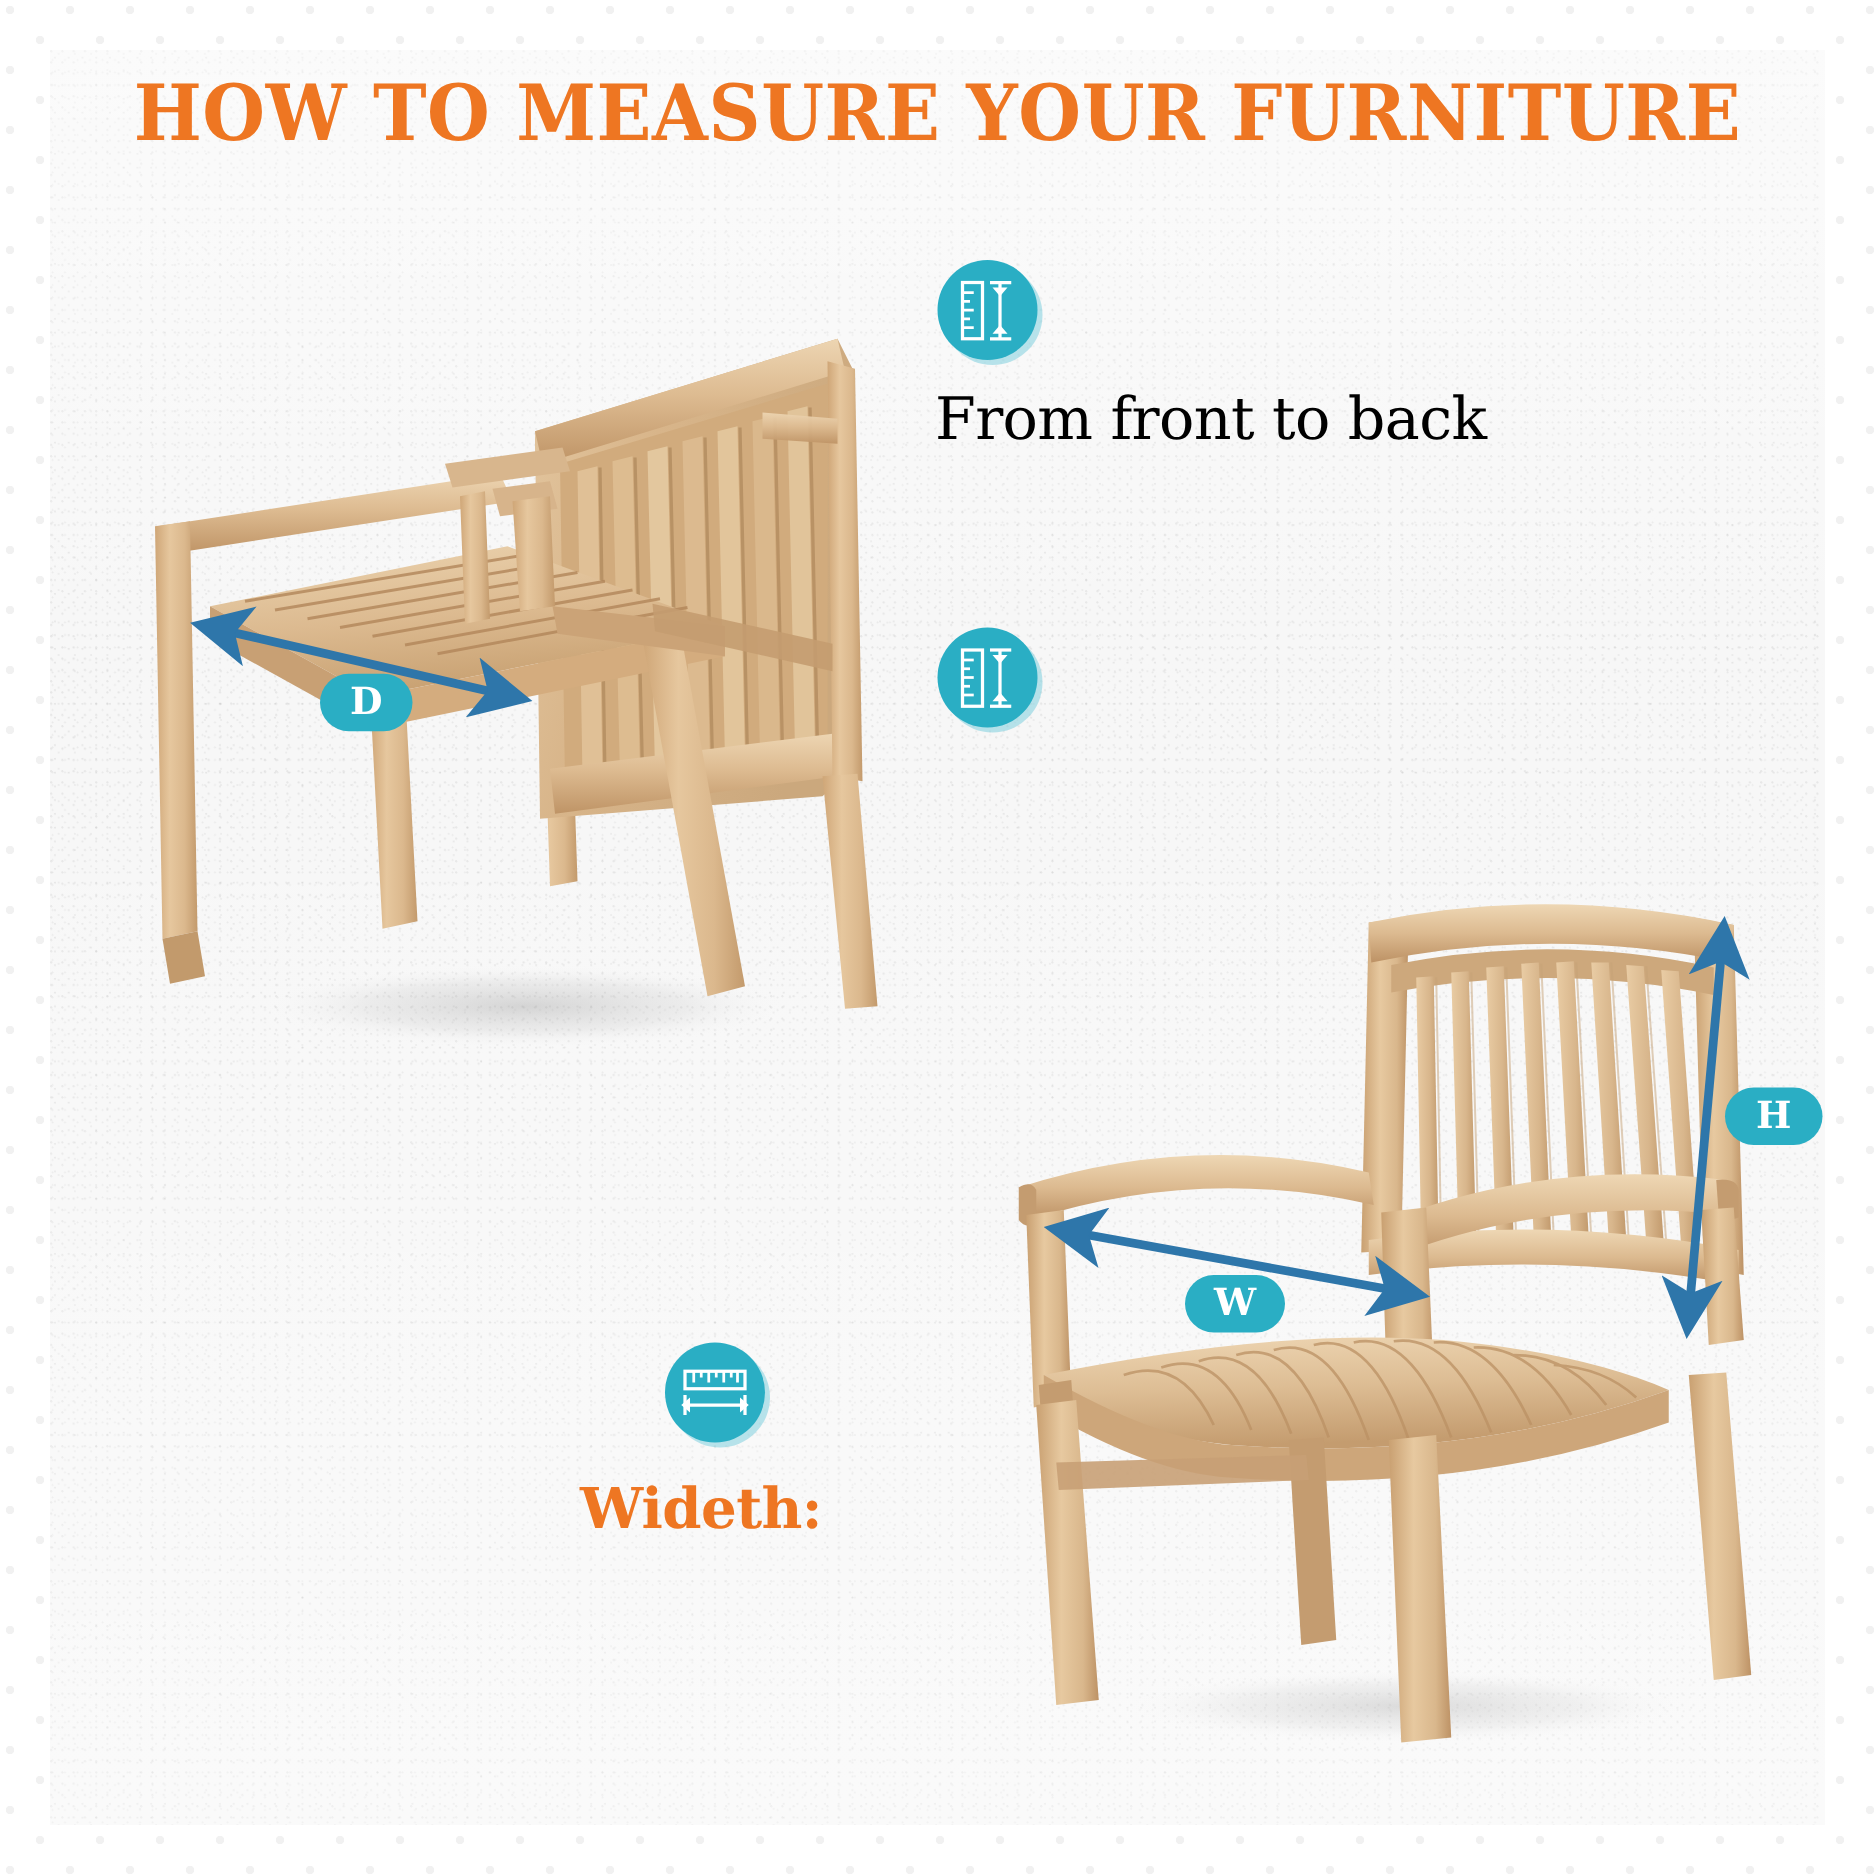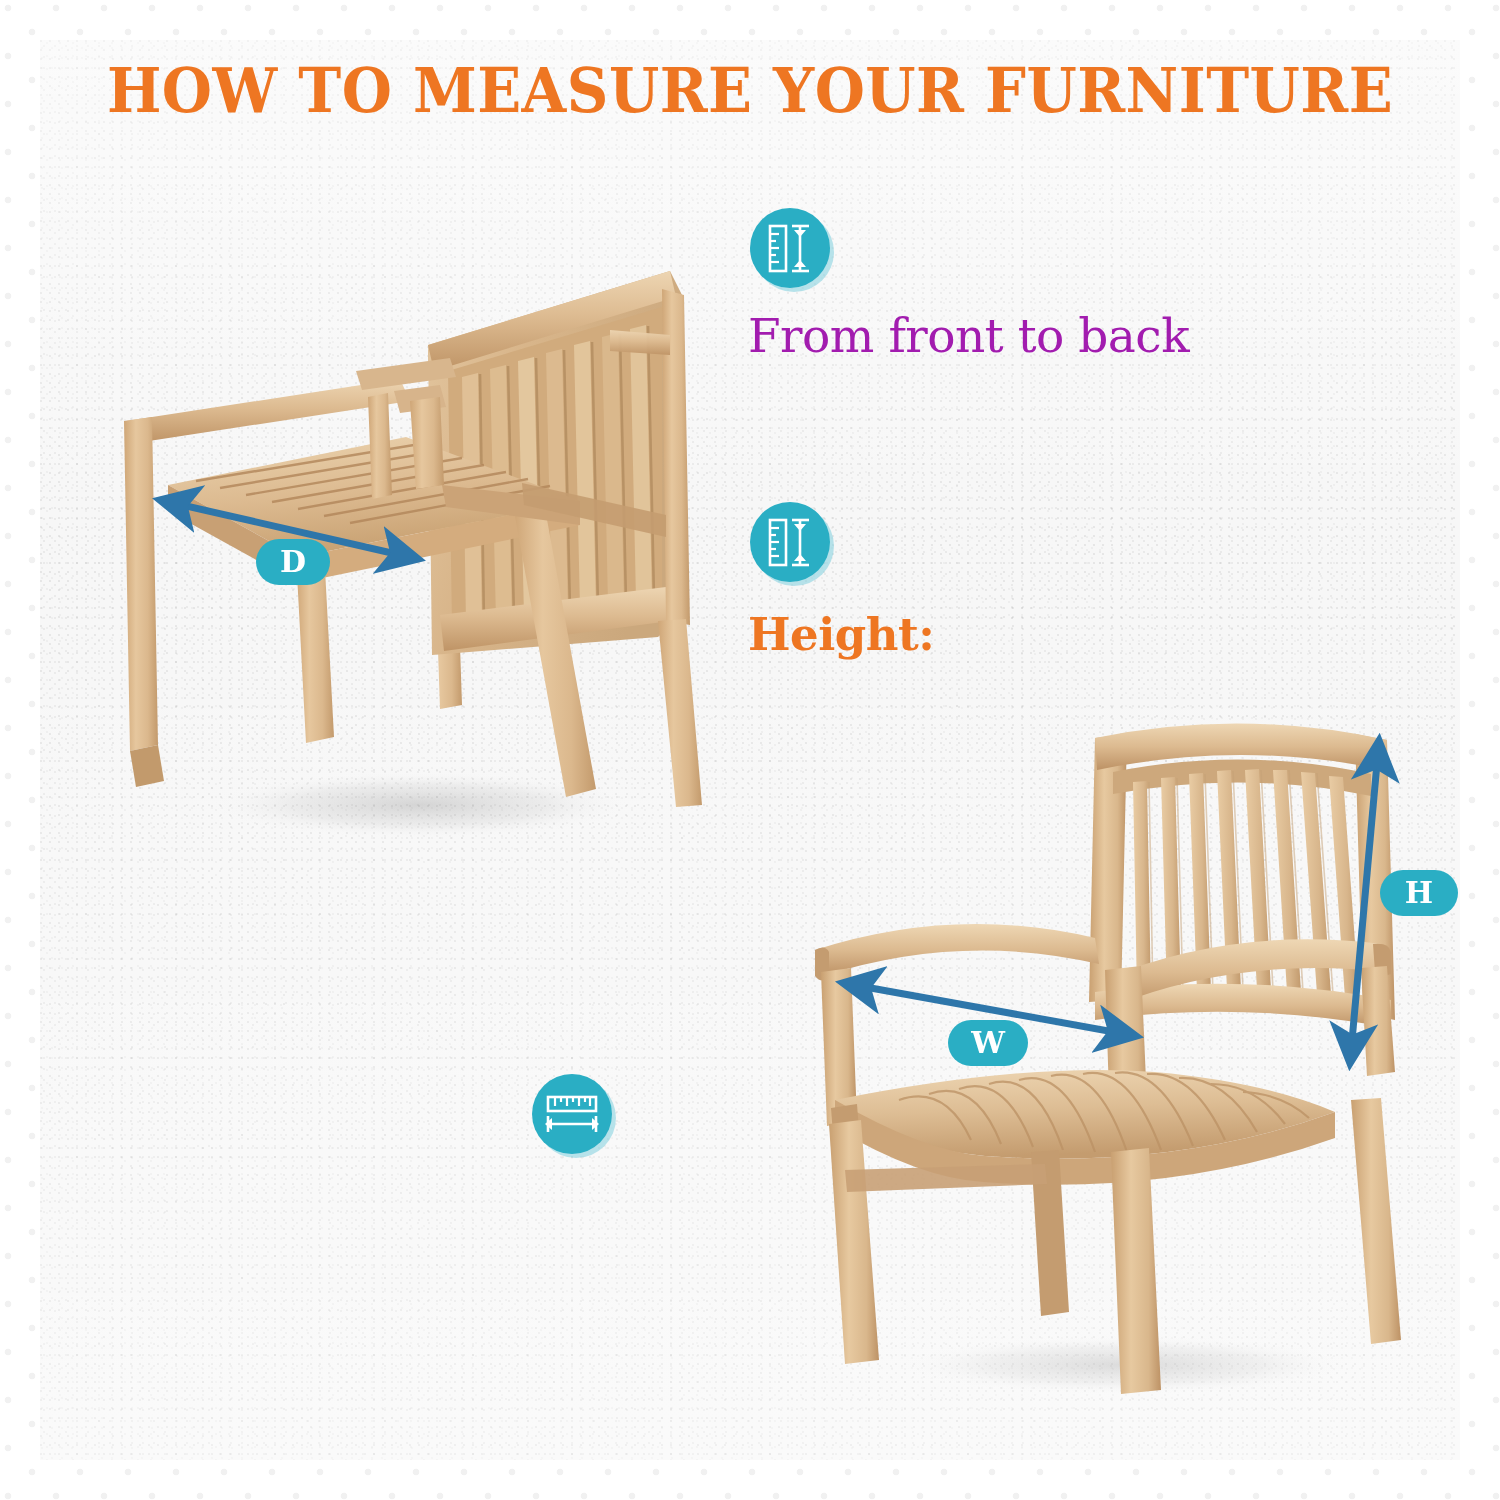--- a/index.html
+++ b/index.html
@@ -96,21 +96,21 @@
     font-family: "DejaVu Serif", serif;
     font-weight: bold;
     font-size: 45px;
     line-height: 1;
     margin-top: 24px;
     letter-spacing: -0.5px;
   }
   #block-width .term { margin-left: 232px; }
 
   .desc {
-    color: #a21caf;
+    color: #000000;
     font-family: "DejaVu Serif", serif;
     font-weight: normal;
     font-size: 47px;
     line-height: 1.1;
     margin-top: 16px;
     letter-spacing: -0.5px;
   }
 
   
   .badge {
@@ -414,21 +414,20 @@
           <line x1="22" y1="49" x2="28" y2="49"></line>
           <line x1="22" y1="56" x2="31" y2="56"></line>
         </g>
         <line x1="52" y1="20" x2="52" y2="65" stroke="#ffffff" stroke-width="2.6"></line>
         <line x1="44" y1="20" x2="61" y2="20" stroke="#ffffff" stroke-width="2.6"></line>
         <line x1="44" y1="65" x2="61" y2="65" stroke="#ffffff" stroke-width="2.6"></line>
         <path d="M46 24 L58 24 L52 31 Z" fill="#ffffff"></path>
         <path d="M46 61 L58 61 L52 54 Z" fill="#ffffff"></path>
       </svg>
     </div>
-    <div class="term">Height:</div>
   </div>
 
   <div class="info-block" id="block-width">
     <div class="icon-circle">
       <svg width="88" height="88" viewBox="0 0 88 88">
         <circle cx="46" cy="46" r="40" fill="#7fd0df" opacity="0.55"></circle>
         <circle cx="42" cy="42" r="40" fill="#2aaec4"></circle>
         <rect x="18" y="25" width="48" height="14" fill="none" stroke="#ffffff" stroke-width="2.6"></rect>
         <g stroke="#ffffff" stroke-width="2.2">
           <line x1="25" y1="25" x2="25" y2="34"></line>
@@ -439,15 +438,16 @@
           <line x1="55" y1="25" x2="55" y2="30"></line>
           <line x1="60" y1="25" x2="60" y2="34"></line>
         </g>
         <line x1="18" y1="52" x2="66" y2="52" stroke="#ffffff" stroke-width="2.6"></line>
         <line x1="18" y1="44" x2="18" y2="60" stroke="#ffffff" stroke-width="2.6"></line>
         <line x1="66" y1="44" x2="66" y2="60" stroke="#ffffff" stroke-width="2.6"></line>
         <path d="M22 46 L22 58 L15 52 Z" fill="#ffffff"></path>
         <path d="M62 46 L62 58 L69 52 Z" fill="#ffffff"></path>
       </svg>
     </div>
+    <div class="term">Wideth:</div>
   </div>
 
 </div>
 
 </body></html>

